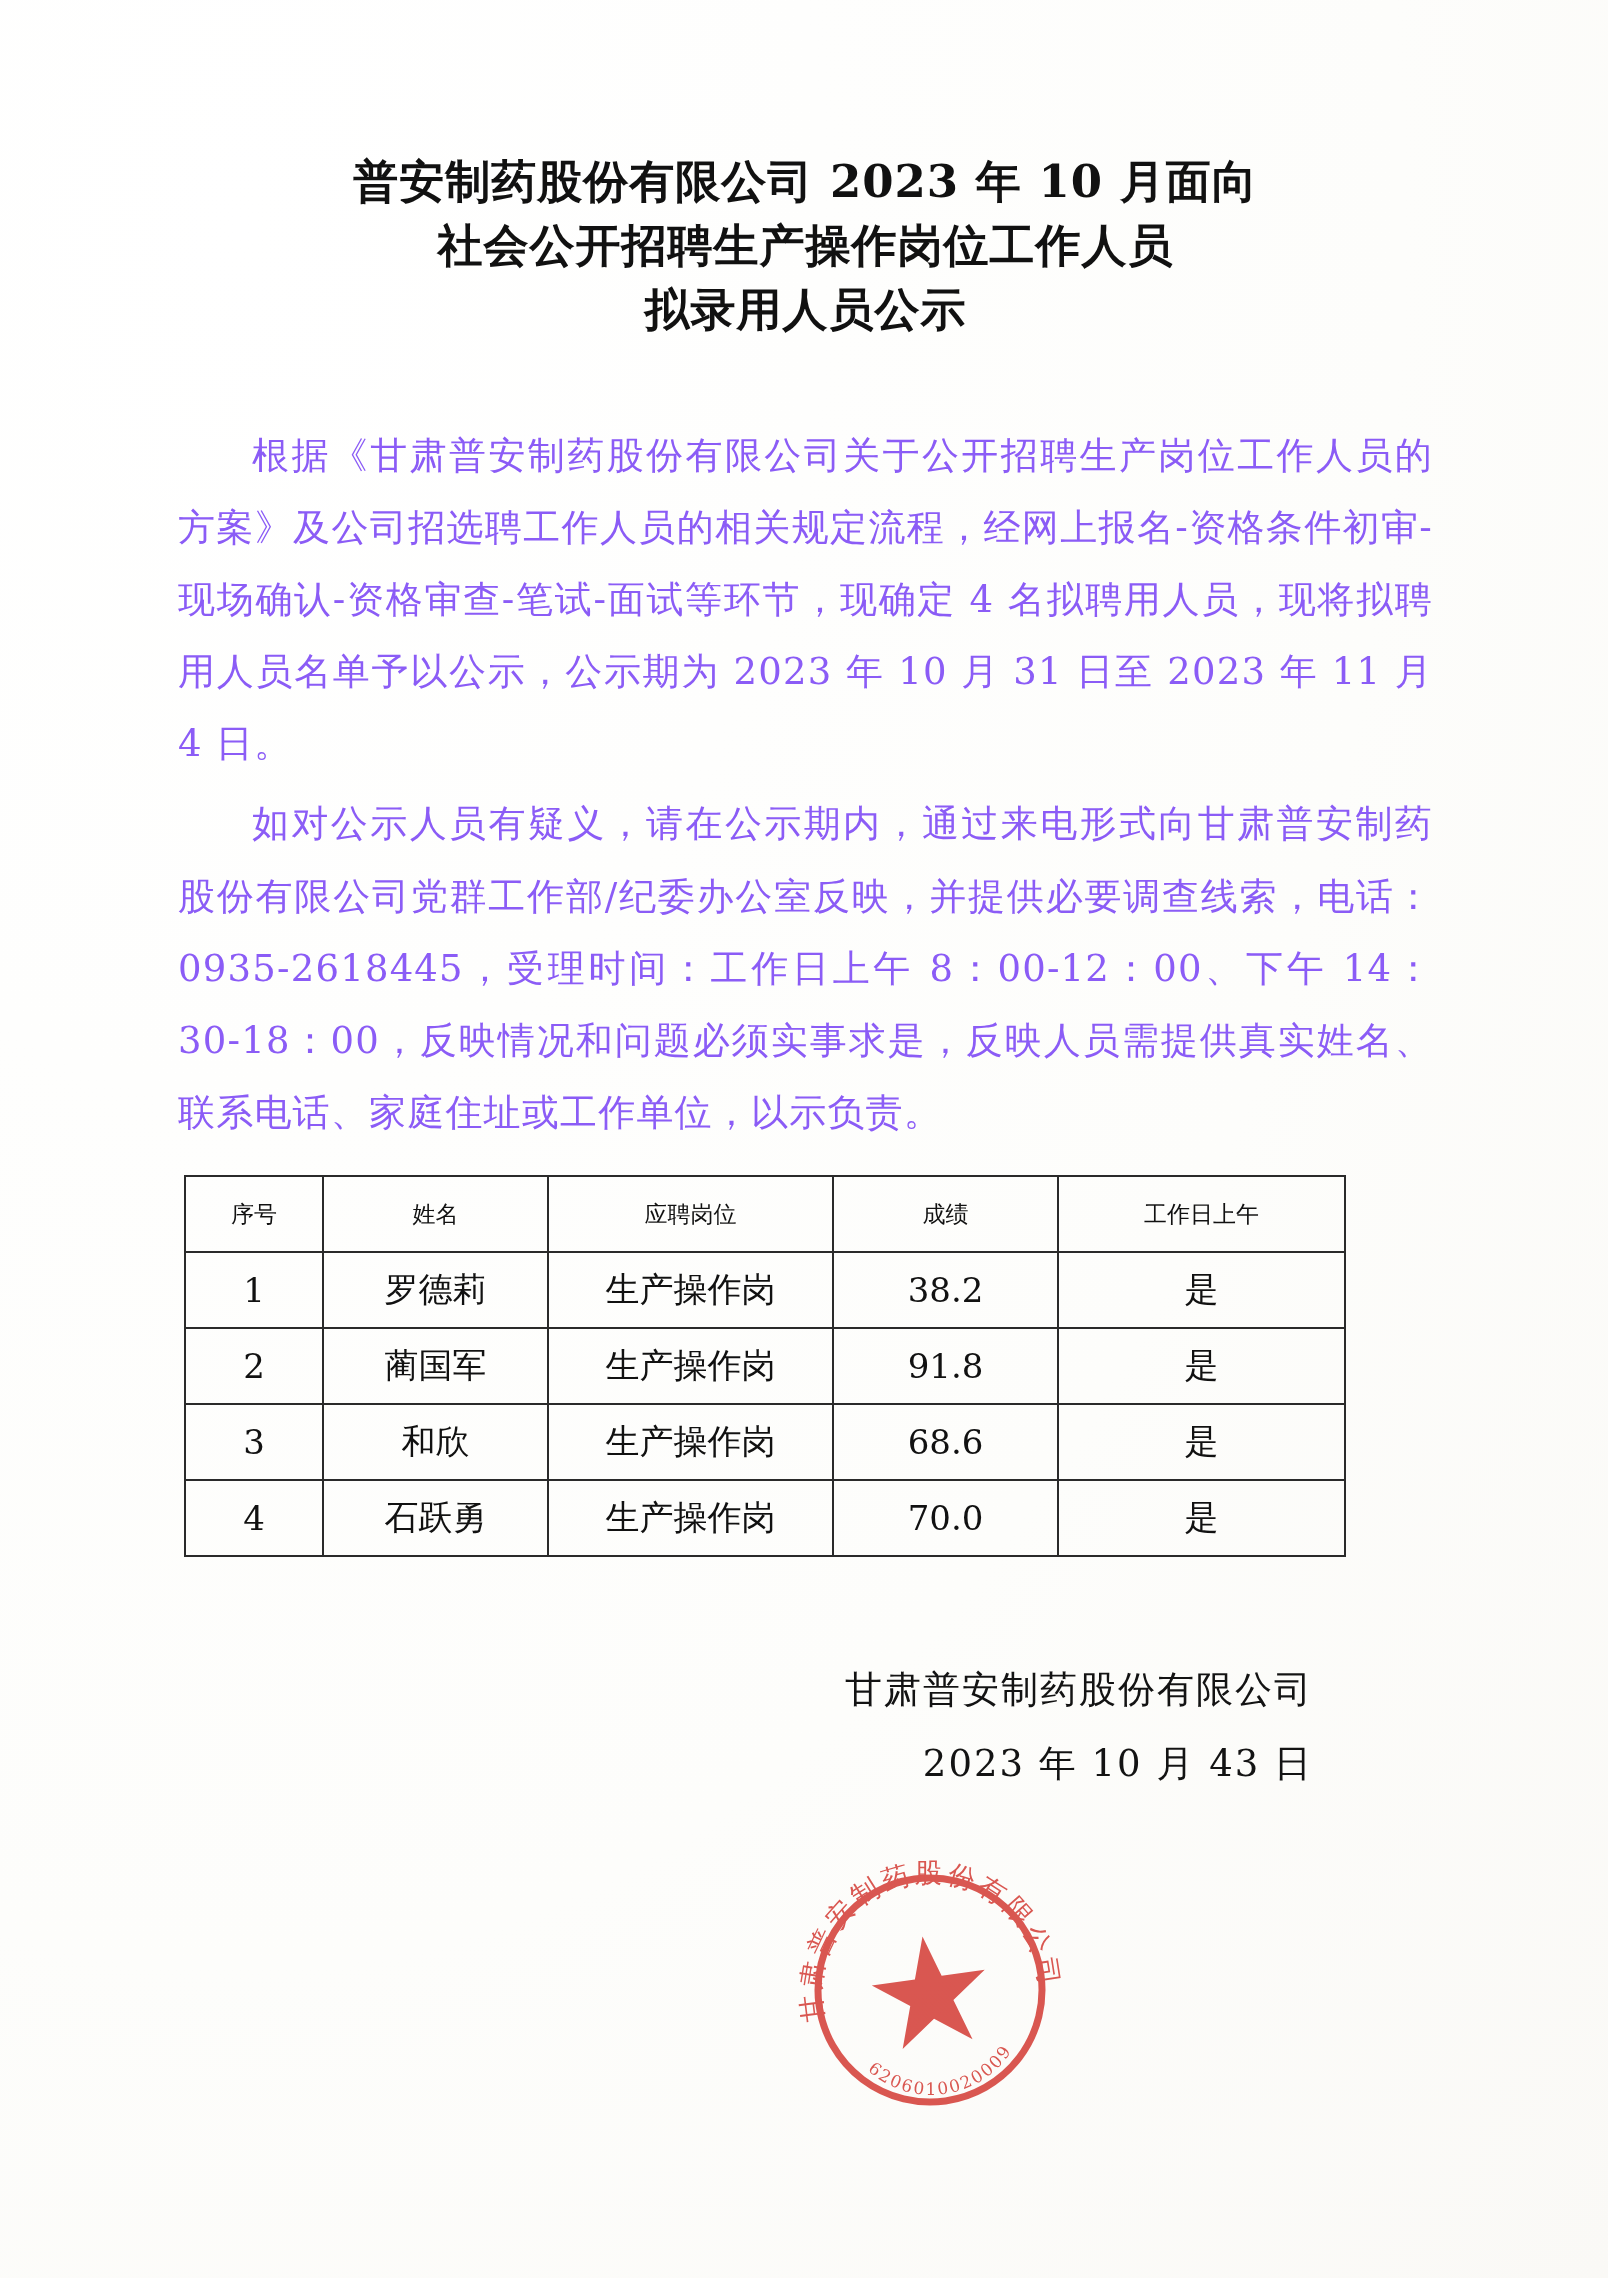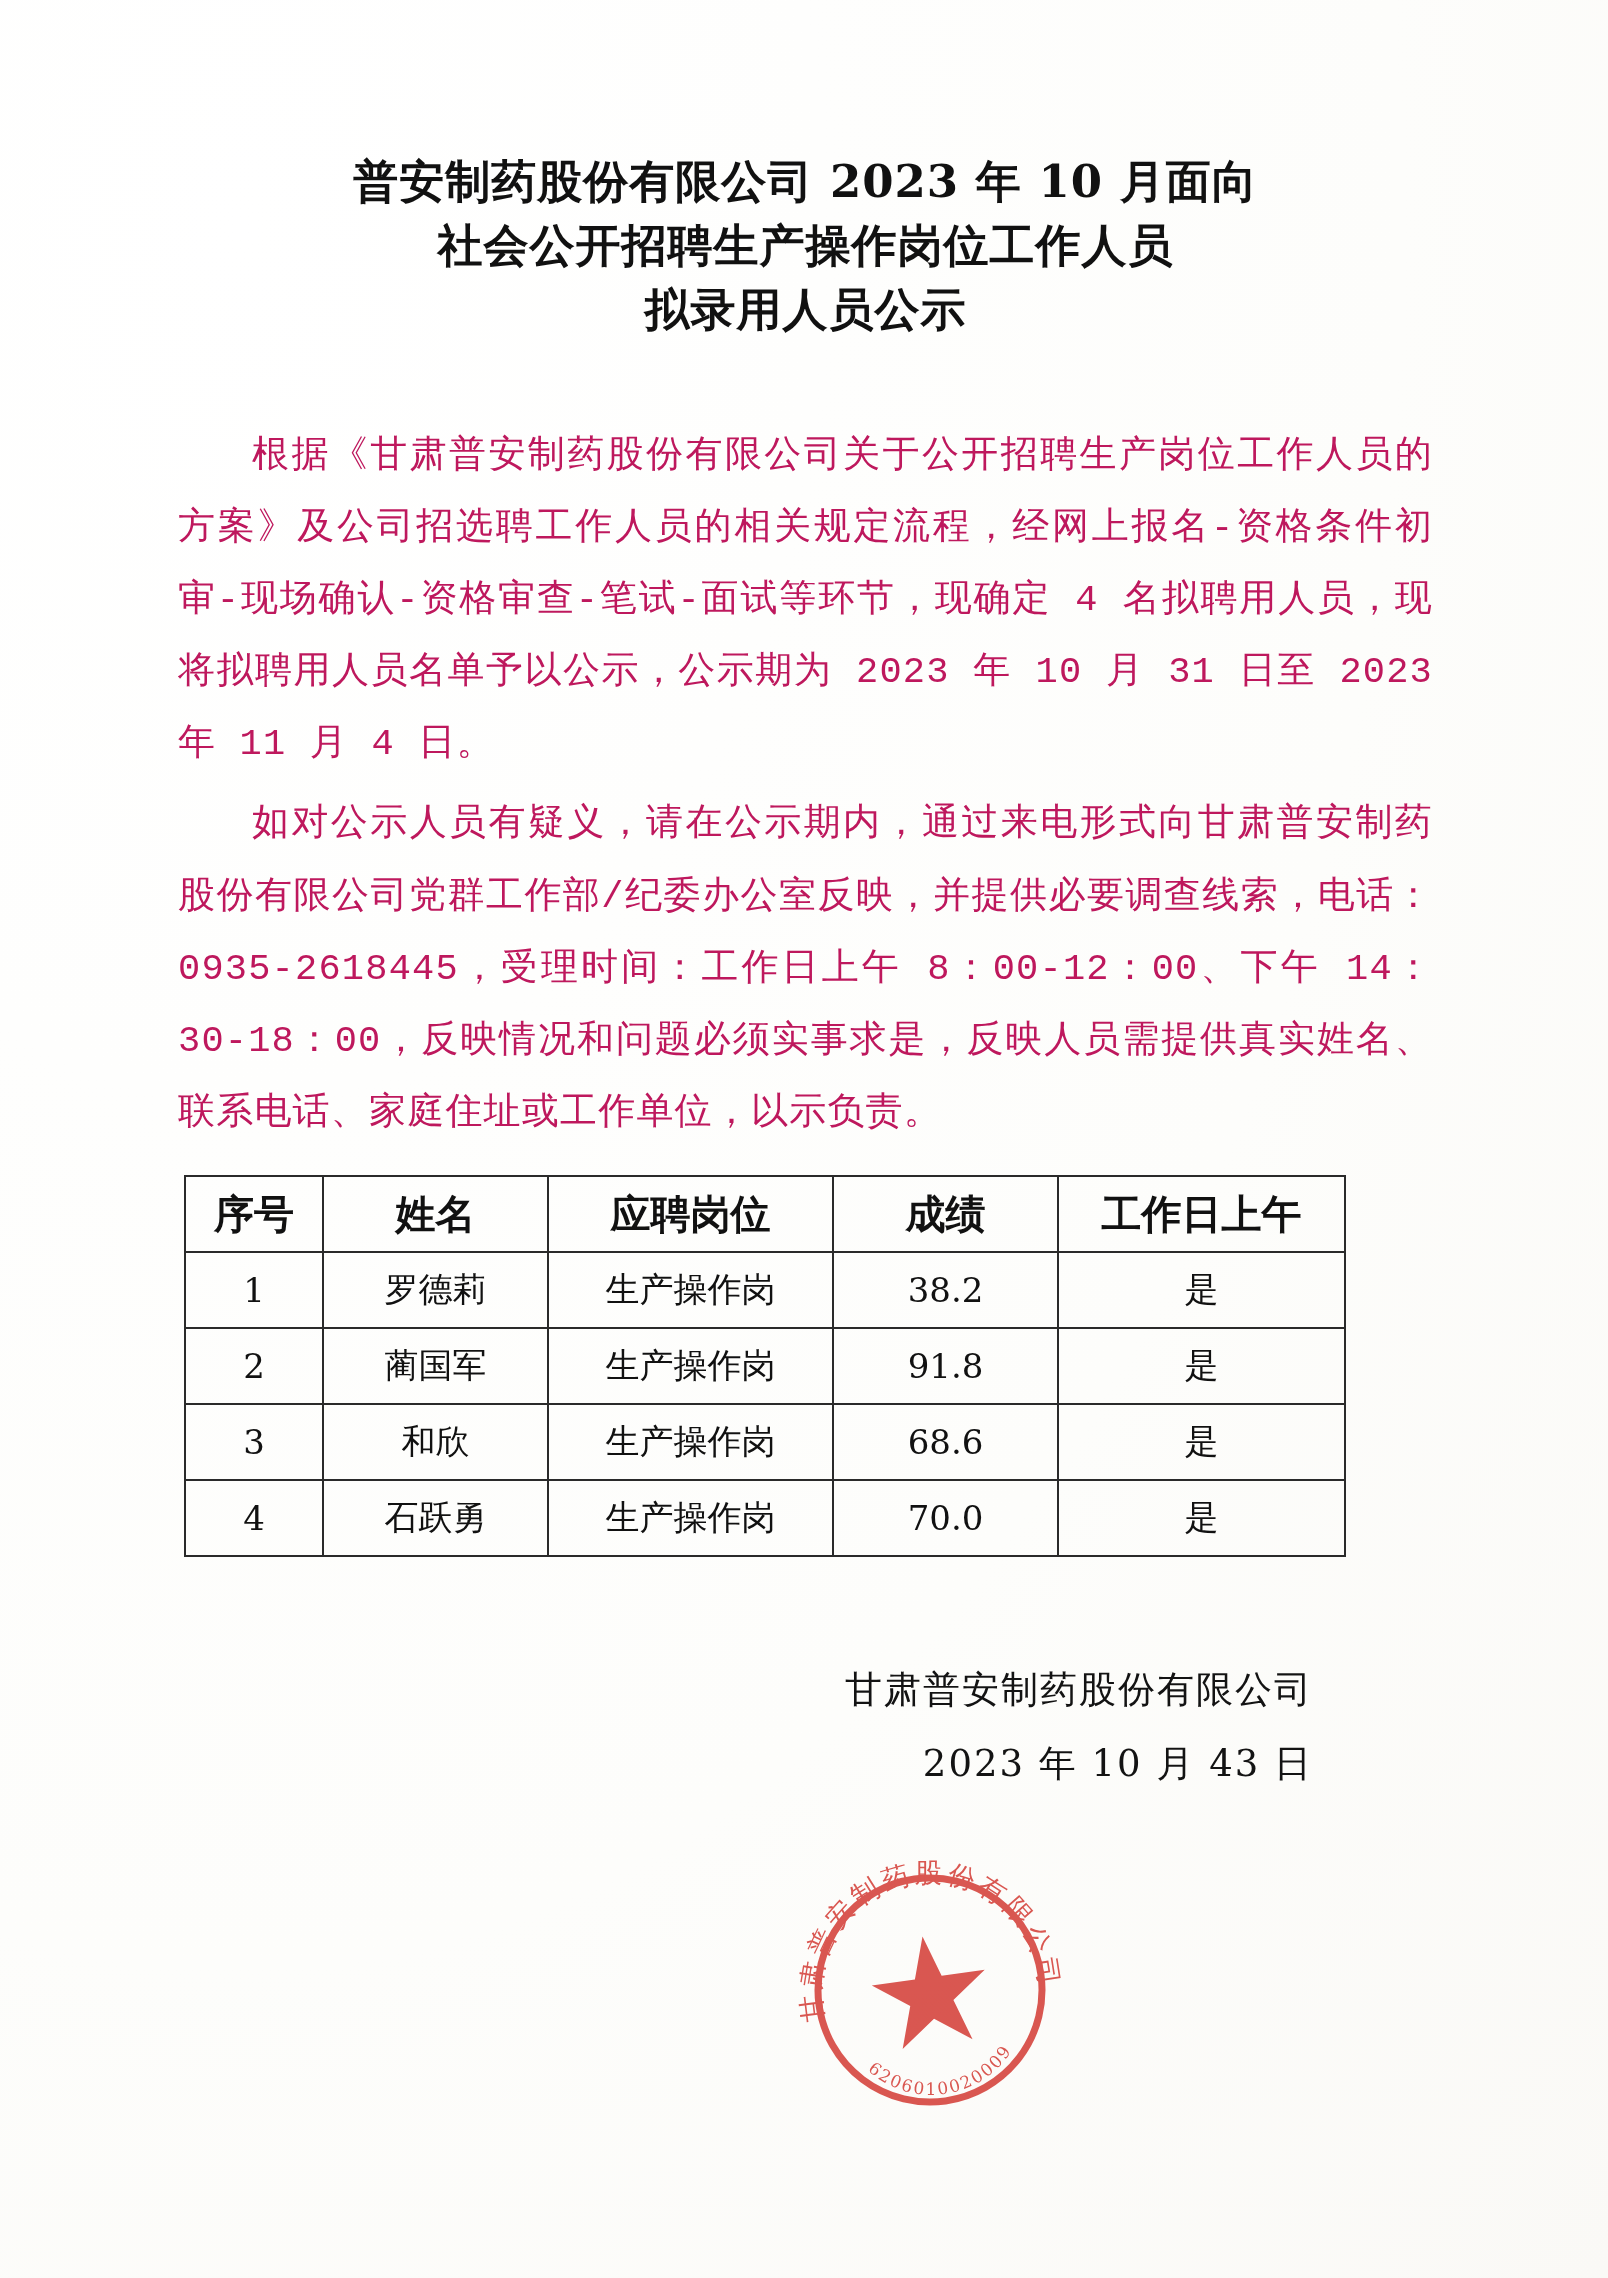--- a/index.html
+++ b/index.html
@@ -51,22 +51,21 @@
     display: block;
     white-space: nowrap;
   }
 
   
   .body {
     margin-top: 78px;
     font-size: 37px;
     line-height: 1.95;
     letter-spacing: 1.2px;
-    color: #be185d;
-    font-family: Liberation Mono, monospace;
+    color: #8b5cf6;
   }
   .para {
     text-indent: 2em;
     margin: 0 0 8px 0;
     text-align: justify;
     text-justify: inter-ideograph;
   }
 
   
   .table-wrap {
@@ -82,22 +81,22 @@
     border: 2px solid #2a2a2a;
     text-align: center;
     vertical-align: middle;
     font-size: 34px;
     height: 74px;
     font-family: "DejaVu Serif", "Liberation Serif", serif;
     color: #111;
     padding: 0 4px;
   }
   table.listing th {
-    font-weight: bold;
-    font-size: 40px;
+    font-weight: normal;
+    font-size: 23px;
   }
   col.c0 { width: 138px; }
   col.c1 { width: 225px; }
   col.c2 { width: 285px; }
   col.c3 { width: 225px; }
   col.c4 { width: 287px; }
   td.num, th.num { font-family: "DejaVu Serif", "Liberation Serif", serif; }
 
   
   .sign {

